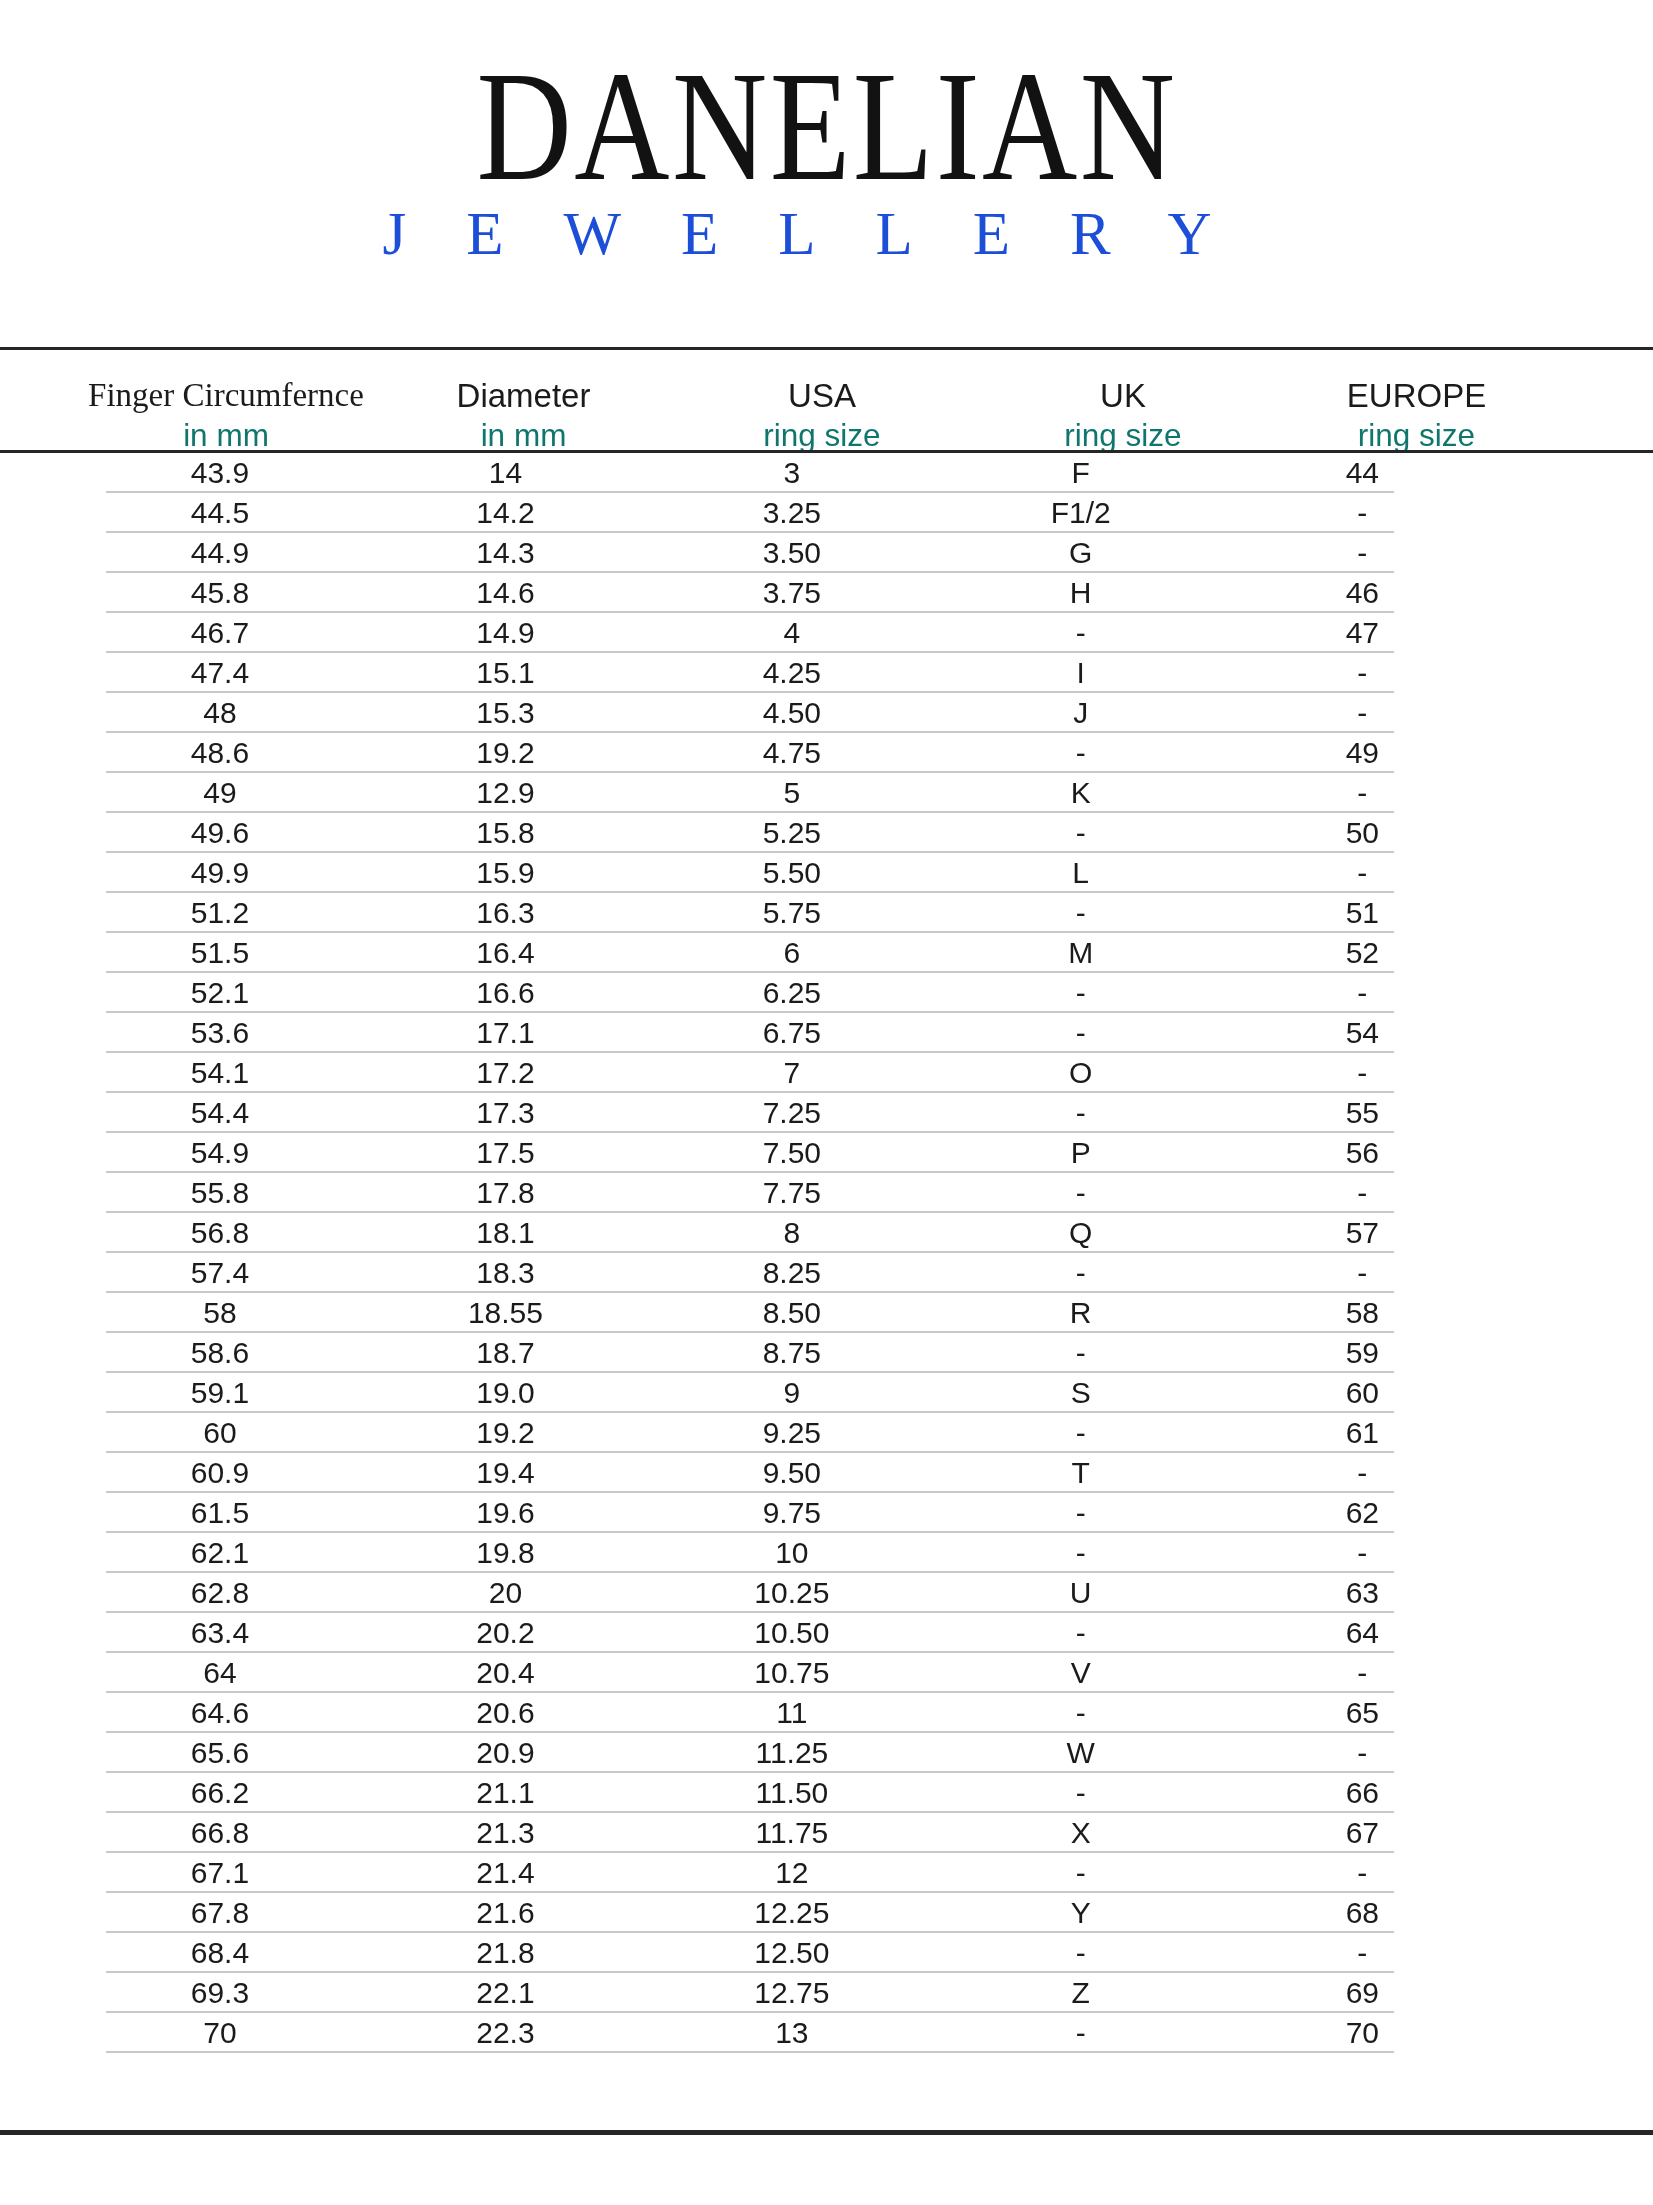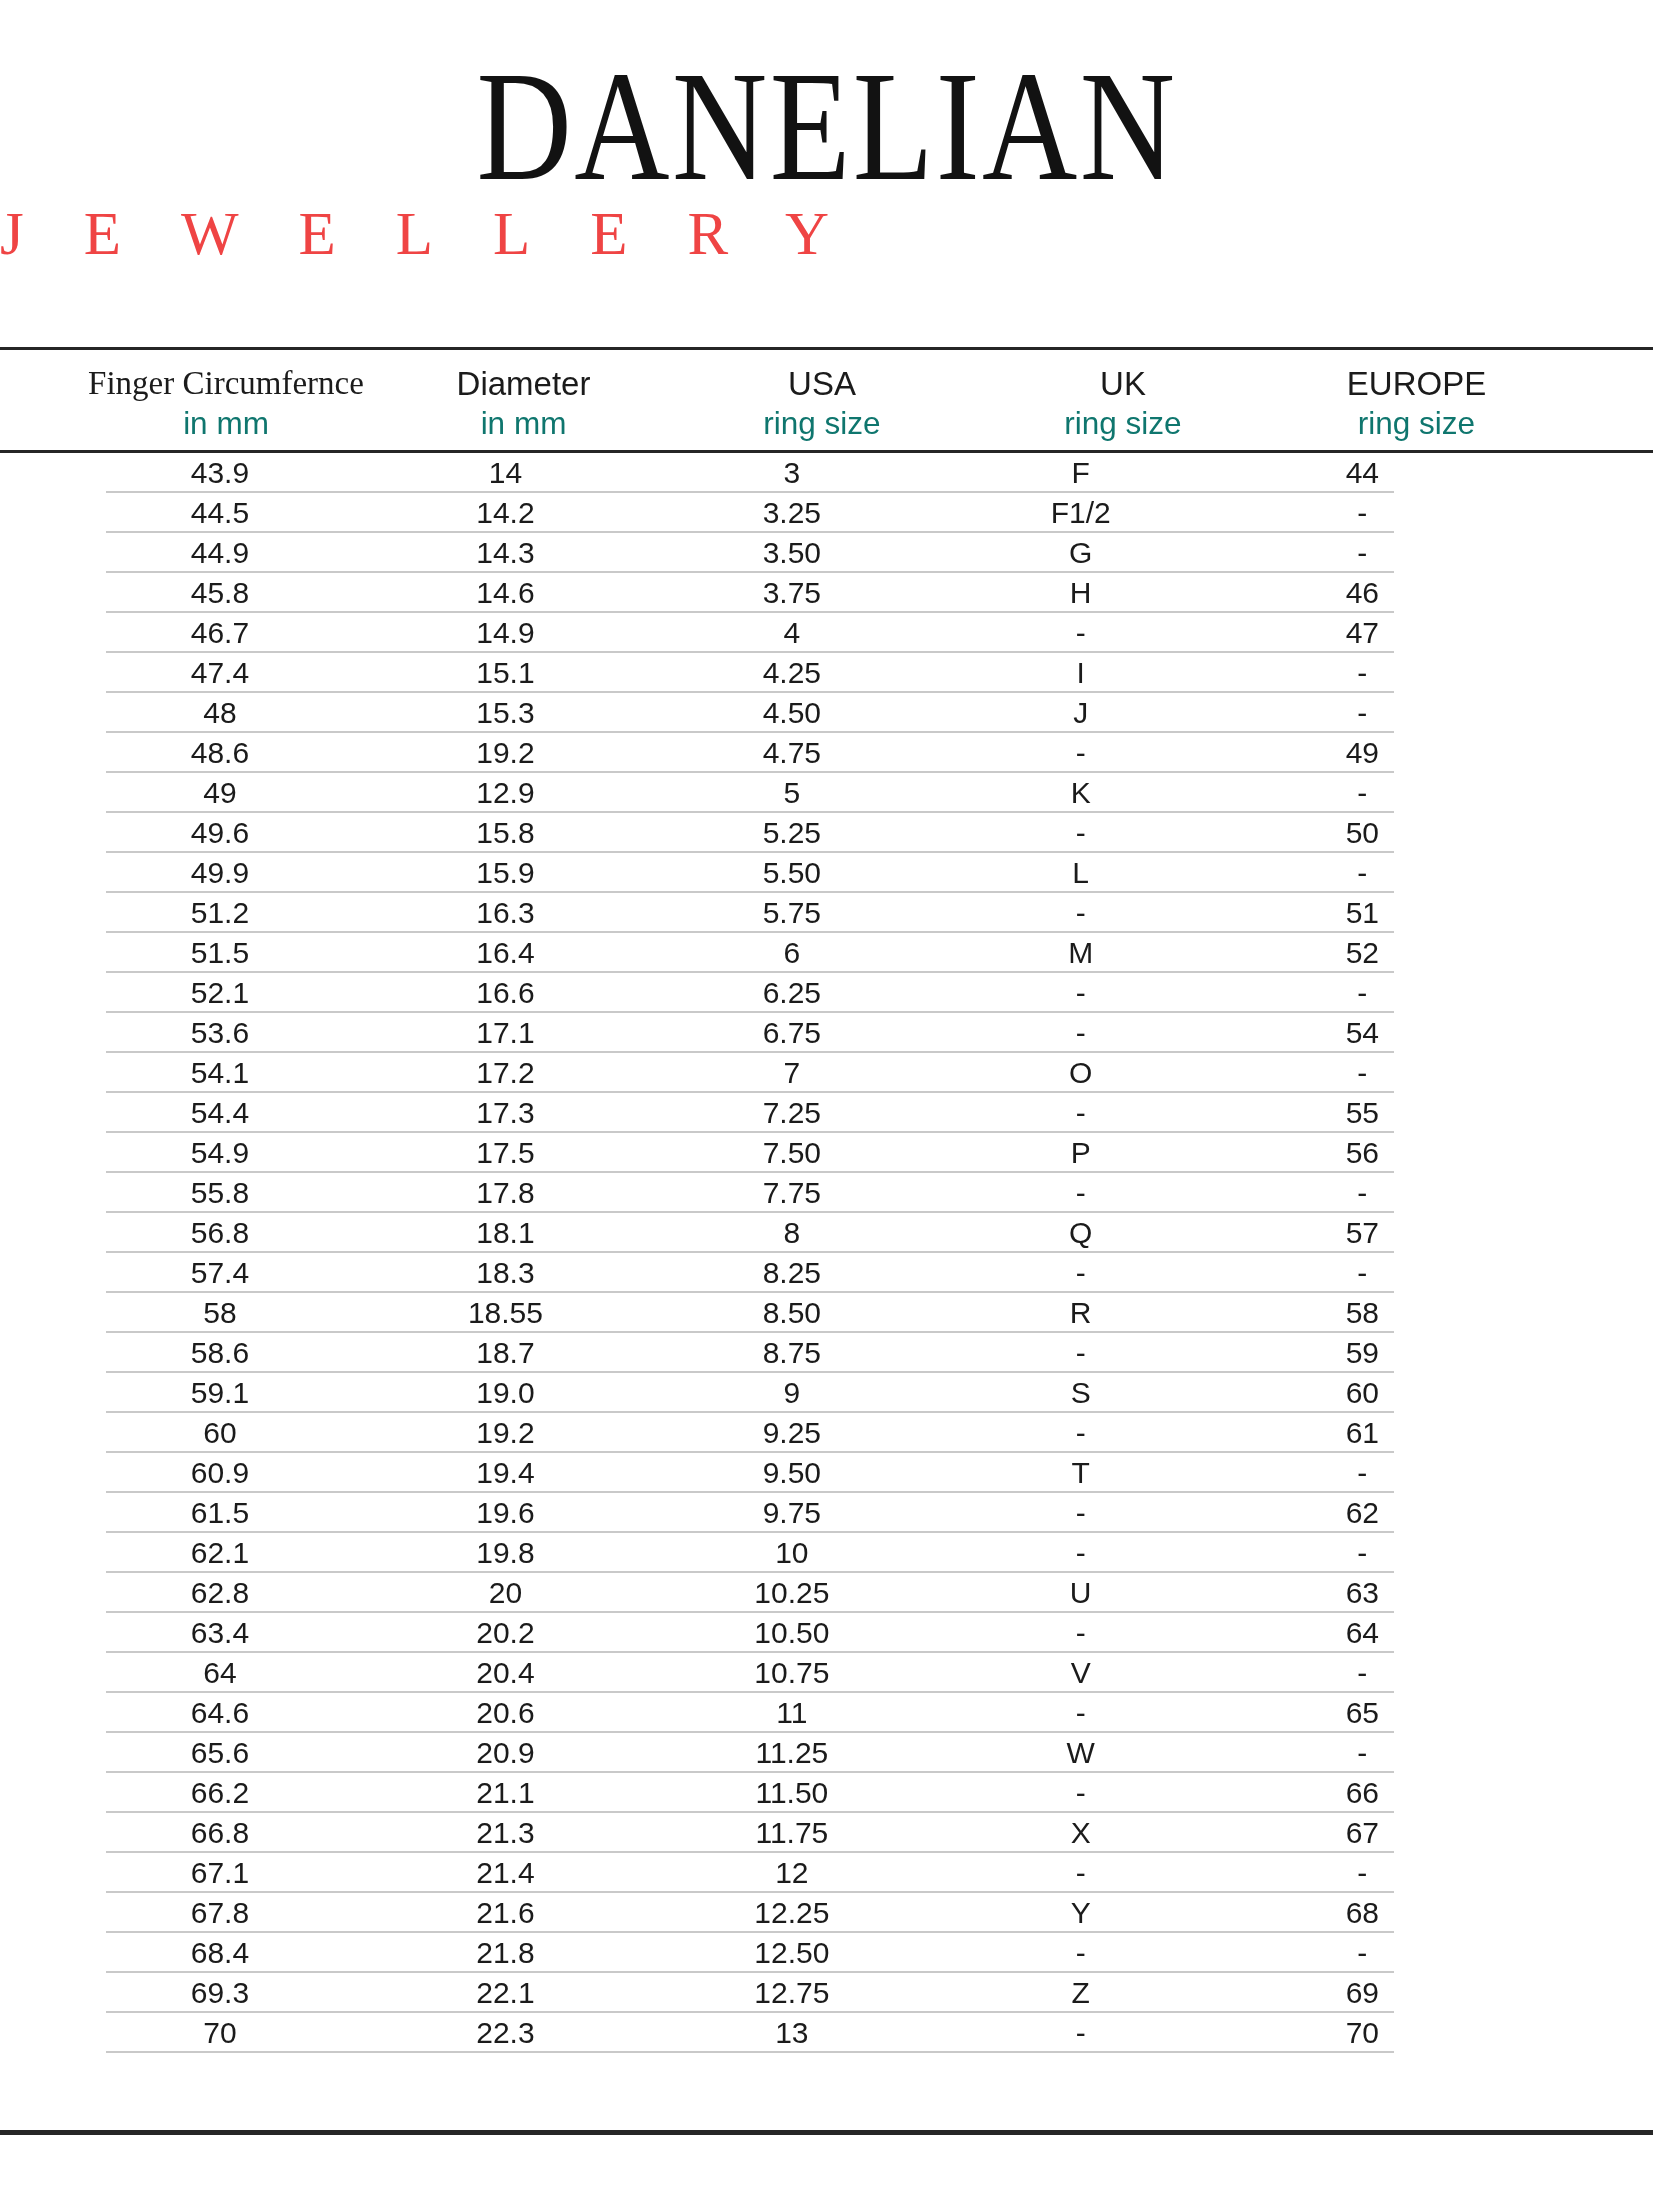--- a/index.html
+++ b/index.html
@@ -17,38 +17,38 @@
     text-align:center;
     font-family:"Liberation Serif",serif;
     font-size:132px;line-height:132px;
     letter-spacing:2.4px;
     color:#121212;
     transform:scaleY(1.18);transform-origin:top center;
     white-space:nowrap;
   }
   .brand-sub{
     position:absolute;top:203px;left:0;width:1654px;
-    text-align:left;
+    text-align:center;
     font-family:"Liberation Serif",serif;
     font-size:61px;line-height:61px;
     letter-spacing:60px;
     box-sizing:border-box;
-    color:#ef4444;
+    color:#1d4ed8;
     white-space:nowrap;
   }
 
   
   .rule{position:absolute;left:0;width:1654px;background:#262626;}
   .rule-top{top:347px;height:3.2px;}
   .rule-mid{top:450px;height:3.2px;}
   .rule-bottom{top:2130px;height:4.7px;}
 
   
   .thead{
-    position:absolute;top:356px;left:0;width:1654px;height:94px;
+    position:absolute;top:368px;left:0;width:1654px;height:94px;
     display:flex;align-items:center;
   }
   .hcell{display:flex;flex-direction:column;justify-content:center;text-align:center;}
   .h1{font-size:33px;line-height:41px;color:#1b1b1b;}
   .h1.serif{font-family:"Liberation Serif",serif;}
   .h2{font-size:31.5px;line-height:39px;color:#0f766e;}
 
   
   .tbody{position:absolute;top:453px;left:0;width:1500px;}
   .row{

